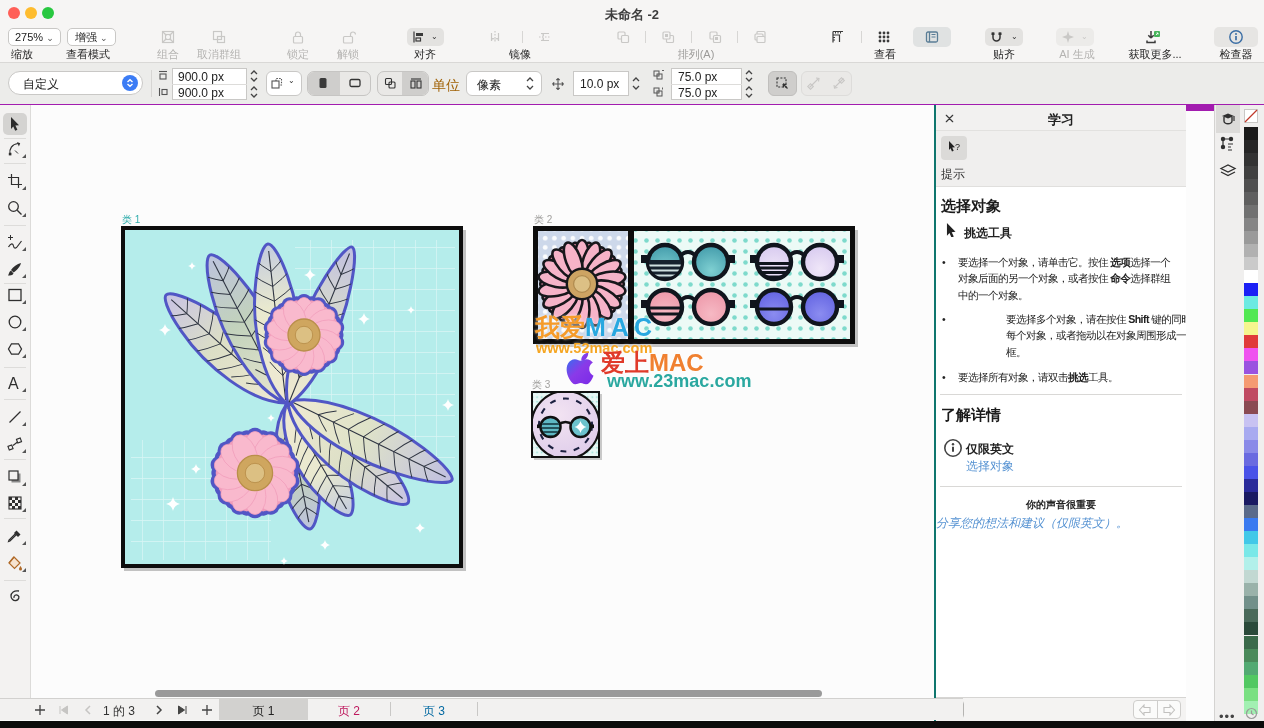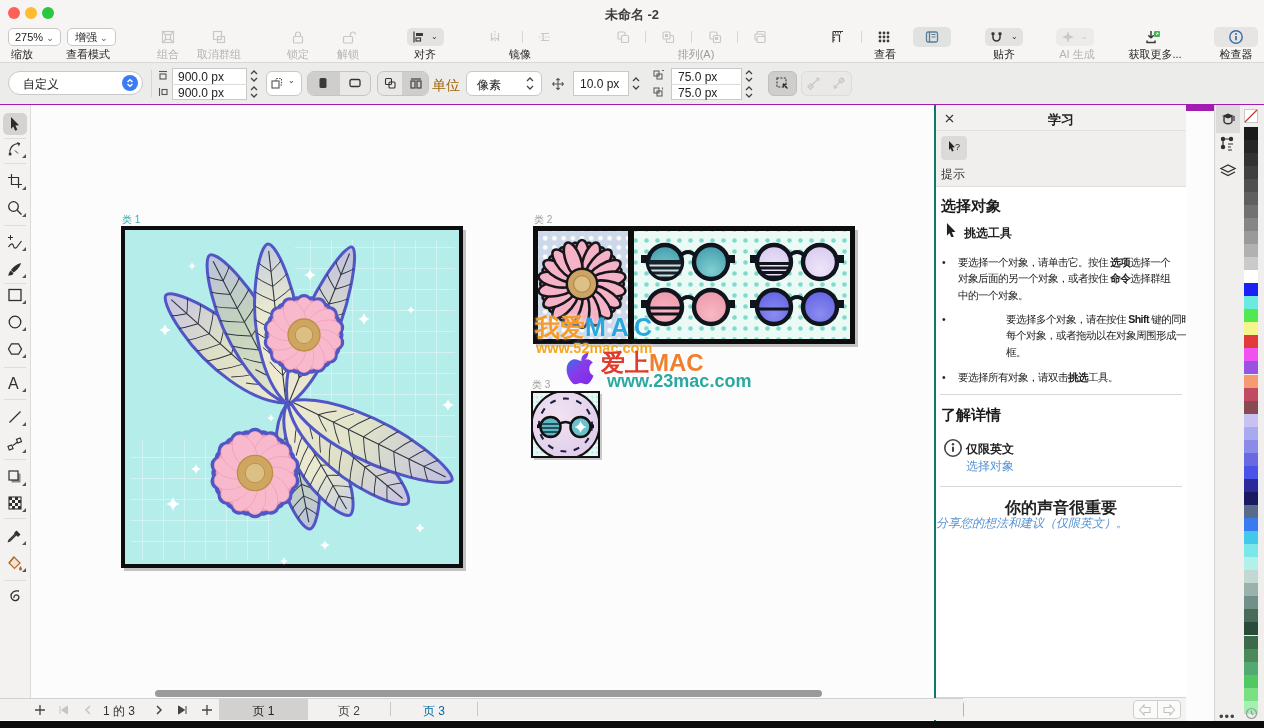--- a/index.html
+++ b/index.html
@@ -820,21 +820,21 @@
     <div class="abs" style="left:4px;top:289px;width:242px;height:1px;background:#d9d8d6;"></div>
     <div class="abs ph" style="left:5px;top:301px;">了解详情</div>
     <svg class="abs" style="left:7px;top:333px" width="20" height="20" viewBox="0 0 20 20">
         <circle cx="10" cy="10" r="8.2" fill="none" stroke="#444" stroke-width="1.6"></circle>
         <circle cx="10" cy="6.2" r="1.2" fill="#444"></circle>
         <path d="M10 8.8v5" stroke="#444" stroke-width="2"></path>
       </svg>
     <div class="abs" style="left:30px;top:336px;font-size:12px;font-weight:bold;color:#222;">仅限英文</div>
     <div class="abs plink" style="left:30px;top:353px;font-size:12px;">选择对象</div>
     <div class="abs" style="left:4px;top:381px;width:242px;height:1px;background:#d9d8d6;"></div>
-    <div class="abs" style="left:0;top:393px;width:250px;text-align:center;font-size:16px;font-weight:bold;color:#222;">你的声音很重要</div>
+    <div class="abs" style="left:0;top:393px;width:250px;text-align:center;font-size:10px;font-weight:bold;color:#222;">你的声音很重要</div>
     <div class="abs plink" style="left:0;top:410px;width:250px;text-align:left;font-size:12px;font-style:italic;">分享您的想法和建议（仅限英文）。</div>
 
     <div class="abs" style="left:0;top:592px;width:250px;height:24px;background:#f4f3f2;border-top:1px solid #d6d5d3;box-sizing:border-box;"></div>
     <div class="abs" style="left:4px;top:595px;width:24px;height:19px;background:#fbfbfa;border:1px solid #b5b4b2;border-radius:4px;box-sizing:border-box;"></div>
     <svg class="abs" style="left:9px;top:598px" width="14" height="14" viewBox="0 0 14 14" fill="none" stroke="#333" stroke-width="1.1">
         <path d="M2.5 6.5L7 2.5l4.5 4"></path>
         <path d="M3.5 6v5h7V6"></path>
         <path d="M5.5 11V7.5h3V11"></path>
       </svg>
     <div class="abs" style="left:197px;top:595px;width:48px;height:19px;background:#fbfbfa;border:1px solid #cfcecc;border-radius:4px;box-sizing:border-box;"></div>
@@ -936,19 +936,19 @@
         <path d="M2 1l4 4-4 4"></path>
       </svg>
     <svg class="abs" style="left:177px;top:6px" width="11" height="10" viewBox="0 0 11 10" fill="#444">
         <path d="M9 1v8M1.5 1l6 4-6 4z" stroke="#444" stroke-width="1"></path>
       </svg>
     <svg class="abs" style="left:201px;top:5px" width="12" height="12" viewBox="0 0 12 12" stroke="#444" stroke-width="1.3">
         <path d="M6 1v10M1 6h10"></path>
       </svg>
     <div class="abs" style="left:219px;top:0;width:89px;height:21px;background:#d2d1cf;"></div>
     <div class="abs" style="left:219px;top:4px;width:89px;text-align:center;font-size:12px;color:#222;">页 1</div>
-    <div class="abs" style="left:308px;top:4px;width:82px;text-align:center;font-size:12px;color:#404040;">页 2</div>
+    <div class="abs" style="left:308px;top:4px;width:82px;text-align:center;font-size:12px;color:#be185d;">页 2</div>
     <div class="abs" style="left:390px;top:3px;width:1px;height:14px;background:#c9c8c6;"></div>
     <div class="abs" style="left:391px;top:4px;width:86px;text-align:center;font-size:12px;color:#0369a1;">页 3</div>
     <div class="abs" style="left:477px;top:3px;width:1px;height:14px;background:#c9c8c6;"></div>
   </div>
   <div id="blackstrip" class="abs"></div>
 </div>
 
 </body></html>

